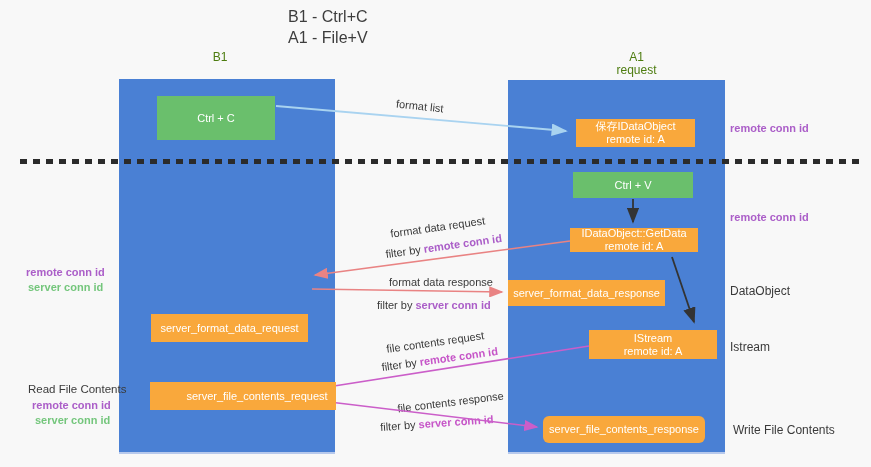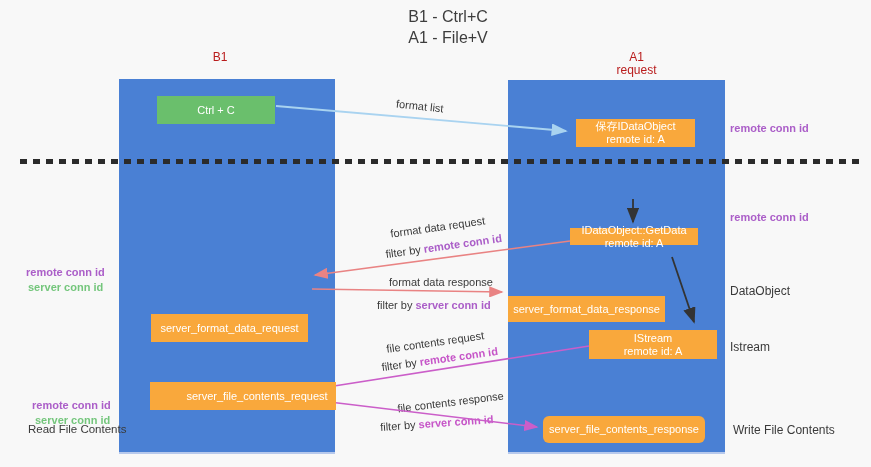--- a/index.html
+++ b/index.html
@@ -1,22 +1,22 @@
 <!DOCTYPE html>
 <html><head>
 <meta charset="utf-8">
 <style>
   html,body{margin:0;padding:0;}
   body{font-family:"Liberation Sans",sans-serif;}
   .canvas{position:relative;width:871px;height:467px;background:#f8f8f8;overflow:hidden;}
 
-  .title{position:absolute;left:288px;top:6px;width:320px;text-align:center;
+  .title{position:absolute;left:288px;top:6px;width:320px;
          font-size:16px;color:#3d3d3d;line-height:21px;}
 
-  .col-header{position:absolute;text-align:center;font-size:12px;color:#b91c1c;line-height:13px;}
+  .col-header{position:absolute;text-align:center;font-size:12px;color:#4d7c0f;line-height:13px;}
   .col{position:absolute;background:#4a80d4;border-bottom:2px solid #b7c9ec;}
 
   .dashline{position:absolute;left:20px;top:159px;width:845px;height:5px;
             background:repeating-linear-gradient(90deg,#2b2b2b 0 7px,transparent 7px 13px);}
 
   .box{position:absolute;display:flex;flex-direction:column;align-items:center;justify-content:center;
        color:#fff;font-size:11px;text-align:center;line-height:13px;}
   .green{background:#6abf6c;}
   .orange{background:#f9a83c;}
 
@@ -76,40 +76,43 @@
     </defs>
     <line x1="276" y1="106" x2="566" y2="131" stroke="#a9d3f0" stroke-width="1.8" marker-end="url(#m-blue)"></line>
     <line x1="633" y1="199" x2="633" y2="222" stroke="#333333" stroke-width="1.8" marker-end="url(#m-dark)"></line>
     <line x1="672" y1="257" x2="694" y2="322" stroke="#333333" stroke-width="1.8" marker-end="url(#m-dark)"></line>
     <line x1="570" y1="241" x2="315" y2="275" stroke="#e98383" stroke-width="1.6" marker-end="url(#m-salmon)"></line>
     <line x1="312" y1="289" x2="502" y2="292" stroke="#e98383" stroke-width="1.6" marker-end="url(#m-salmon)"></line>
     <line x1="589" y1="346" x2="315" y2="389" stroke="#cb5ec9" stroke-width="1.6" marker-end="url(#m-magenta)"></line>
     <line x1="313" y1="400" x2="537" y2="427" stroke="#cb5ec9" stroke-width="1.6" marker-end="url(#m-magenta)"></line>
   </svg>
 
-  <div class="box green z5" style="left:157px;top:96px;width:118px;height:28px;text-align:center;">
+  <div class="box green z5" style="left:157px;top:96px;width:118px;height:44px;text-align:center;">
     <div>Ctrl + C</div>
   </div>
 
   <div class="box orange z5" style="left:576px;top:119px;width:119px;height:28px;">
     <div>保存IDataObject</div>
     <div>remote id: A</div>
   </div>
 
+  <div class="box green z5" style="left:573px;top:172px;width:120px;height:26px;">
+    <div>Ctrl + V</div>
+  </div>
 
-  <div class="box orange z5" style="left:570px;top:228px;width:128px;height:17px;">
+  <div class="box orange z5" style="left:570px;top:228px;width:128px;height:24px;">
     <div>IDataObject::GetData</div>
     <div>remote id: A</div>
   </div>
 
   <div class="box orange z5" style="left:151px;top:267px;width:157px;height:28px;margin-top:47px;">
     <div>server_format_data_request</div>
   </div>
 
-  <div class="box orange z5" style="left:508px;top:280px;width:157px;height:26px;margin-top:16px;">
+  <div class="box orange z5" style="left:508px;top:280px;width:157px;height:26px;">
     <div>server_format_data_response</div>
   </div>
 
   <div class="box orange z5" style="left:589px;top:330px;width:128px;height:29px;">
     <div>IStream</div>
     <div>remote id: A</div>
   </div>
 
   <div class="box orange z5" style="left:150px;top:382px;width:158px;height:28px;padding-left:28px;">
     <div>server_file_contents_request</div>
@@ -120,21 +123,21 @@
   </div>
 
   <div class="lbl purple" style="left:730px;top:122px;">remote conn id</div>
   <div class="lbl purple" style="left:730px;top:211px;">remote conn id</div>
   <div class="lbl lbl12" style="left:730px;top:236px;margin-top:48px;">DataObject</div>
   <div class="lbl lbl12" style="left:730px;top:340px;">Istream</div>
   <div class="lbl lbl12" style="left:733px;top:423px;">Write File Contents</div>
 
   <div class="lbl purple" style="left:26px;top:266px;">remote conn id</div>
   <div class="lbl greentxt" style="left:28px;top:281px;">server conn id</div>
-  <div class="lbl" style="left:28px;top:383px;font-size:11.5px;margin-top:40px;">Read File Contents</div>
+  <div class="lbl" style="left:28px;top:383px;font-size:11.5px;">Read File Contents</div>
   <div class="lbl purple" style="left:32px;top:399px;">remote conn id</div>
   <div class="lbl greentxt" style="left:35px;top:414px;">server conn id</div>
 
   <div class="lbl rot-dn" style="left:396px;top:100px;">format list</div>
 
   <div class="lbl rot-up" style="left:390px;top:221px;">format data request</div>
   <div class="lbl rot-up" style="left:385px;top:240px;">
     <span class="filter-first">filter by</span><span class="purple">remote conn id</span>
   </div>
 

